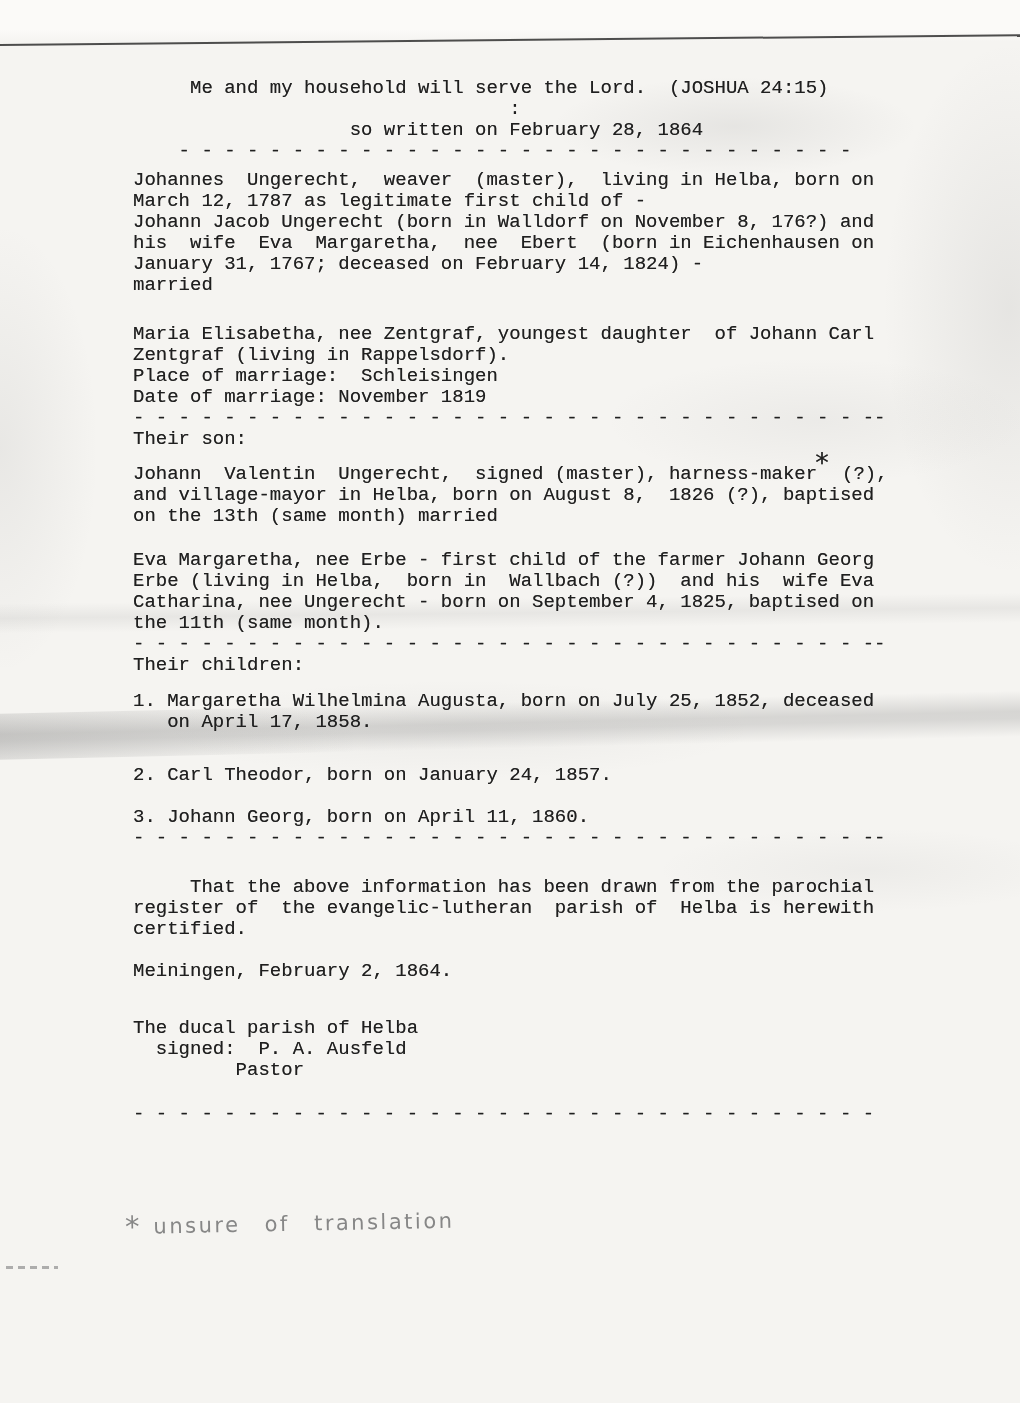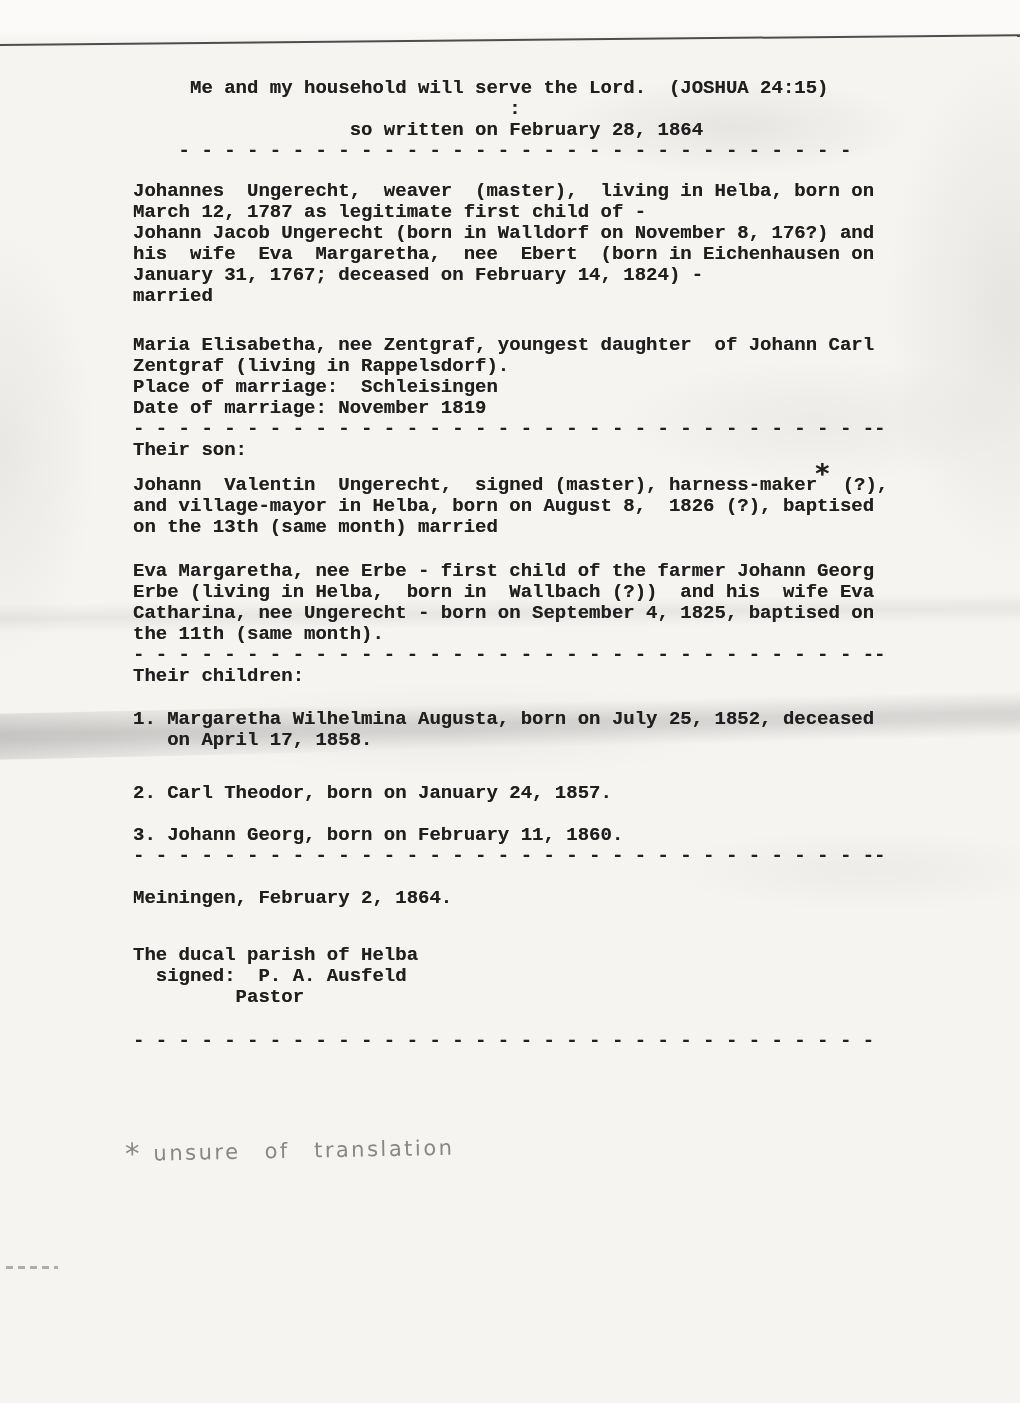--- a/index.html
+++ b/index.html
@@ -49,23 +49,23 @@
   .left-edge-mark{
     position:absolute;left:6px;top:1266px;width:52px;height:3px;
     background:repeating-linear-gradient(to right,#9b9b9b 0 7px,transparent 7px 12px);
     opacity:.8;
   }
   .content{
     position:absolute;left:133px;top:78px;width:820px;
     font-size:19px;line-height:21px;color:var(--ink);
     text-shadow:0 0 0.5px rgba(0,0,0,0.55);
   }
-  .tline{white-space:pre;font-weight:bold;}
-  .mt14{margin-top:14px}.mt15{margin-top:22px}.mt16{margin-top:28px}
-  .mt17{margin-top:23px}.mt19{margin-top:19px}.mt20{margin-top:32px}
+  .tline{white-space:pre;}
+  .mt14{margin-top:14px}.mt15{margin-top:15px}.mt16{margin-top:28px}
+  .mt17{margin-top:23px}.mt19{margin-top:8px}.mt20{margin-top:32px}
   .mt21{margin-top:21px}.mt35{margin-top:36px}.mt92{margin-top:92px}
   .sup-ast{
     display:inline-block;font-size:27px;line-height:0;
     position:relative;top:-7px;left:-2px;
     font-family:"DejaVu Sans",sans-serif;color:#222;
   }
   .handwritten{
     margin-left:-8px;
     font-family:"DejaVu Sans",sans-serif;
     color:var(--handwriting);
@@ -120,23 +120,26 @@
 Erbe (living in Helba,  born in  Wallbach (?))  and his  wife Eva
 Catharina, nee Ungerecht - born on September 4, 1825, baptised on
 the 11th (same month).</div>
     <div class="tline">- - - - - - - - - - - - - - - - - - - - - - - - - - - - - - - - --</div>
 
     <div class="tline">Their children:</div>
 
     <div class="tline mt15">1. Margaretha Wilhelmina Augusta, born on July 25, 1852, deceased
    on April 17, 1858.</div>
     <div class="tline mt20">2. Carl Theodor, born on January 24, 1857.</div>
-    <div class="tline mt21">3. Johann Georg, born on February 11, 1860.</div>
+    <div class="tline mt21">3. Johann Georg, born on April 11, 1860.</div>
     <div class="tline">- - - - - - - - - - - - - - - - - - - - - - - - - - - - - - - - --</div>
 
+    <div class="tline mt16">     That the above information has been drawn from the parochial
+register of  the evangelic-lutheran  parish of  Helba is herewith
+certified.</div>
 
     <div class="tline mt21">Meiningen, February 2, 1864.</div>
 
     <div class="tline mt35">The ducal parish of Helba
   signed:  P. A. Ausfeld
          Pastor</div>
 
     <div class="tline mt17">- - - - - - - - - - - - - - - - - - - - - - - - - - - - - - - - -</div>
 
 

